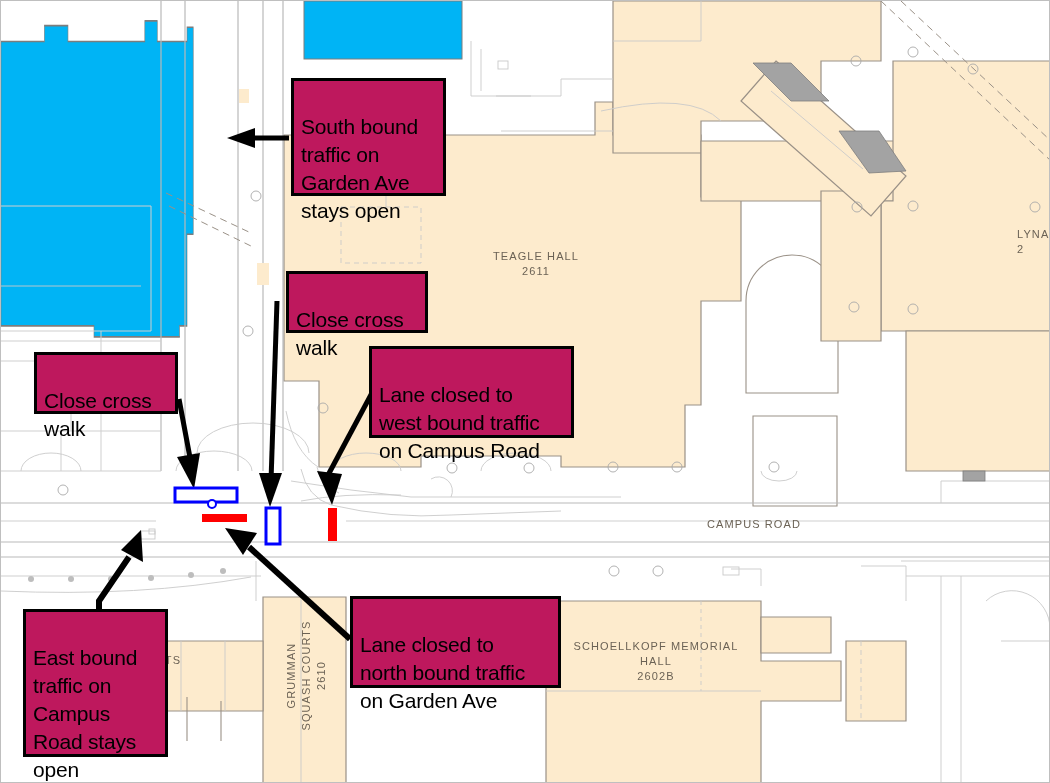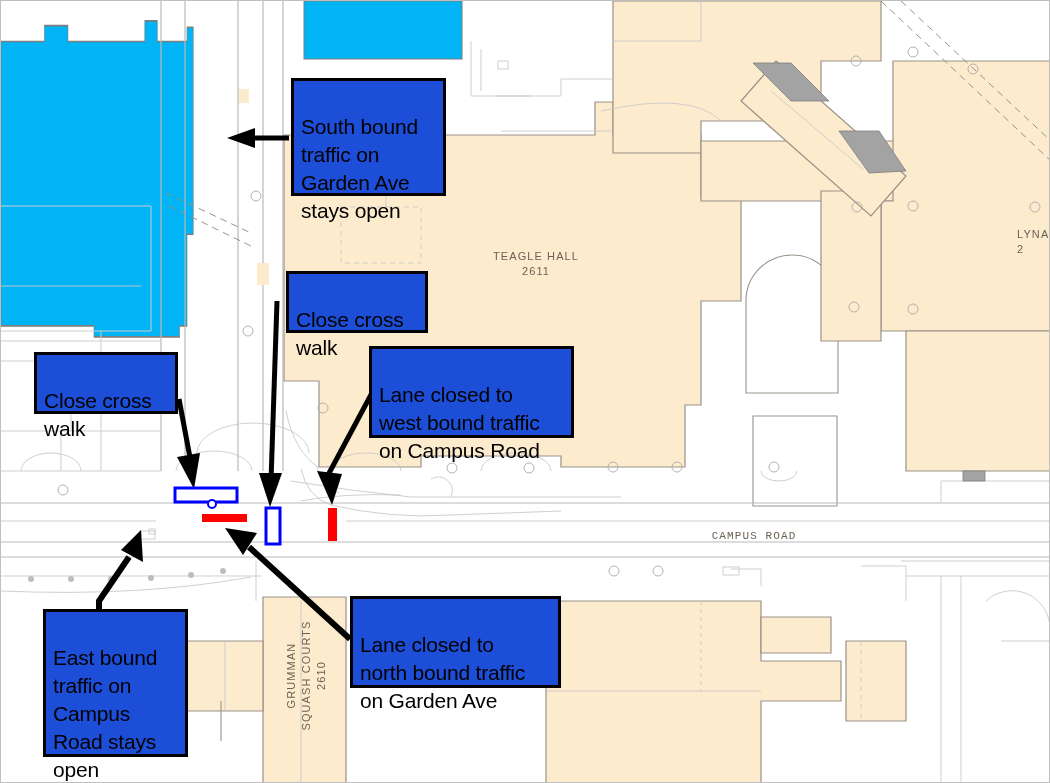--- a/index.html
+++ b/index.html
@@ -29,21 +29,21 @@
   #overlay-layer {
     position: absolute;
     left: 0;
     top: 0;
     width: 1050px;
     height: 783px;
     pointer-events: none;
   }
   .callout {
     position: absolute;
-    background: #1d4ed8;
+    background: #be185d;
     border: 3px solid #000000;
     box-sizing: border-box;
     padding: 4px 6px 5px 7px;
     font-family: "Liberation Sans", sans-serif;
     font-size: 21px;
     line-height: 1.33;
     color: #000000;
     white-space: pre-line;
     letter-spacing: -0.2px;
   }
@@ -317,22 +317,24 @@
       <rect x="327" y="507" width="9" height="33" fill="#FF0000"></rect>
     </g>
   </svg>
 
   <div class="maplabel" style="left:452px; top:248px; width:100px;margin-left:33px;">TEAGLE HALL
 2611</div>
 
   <div class="maplabel" style="left:1016px; top:226px; width:60px; text-align:left;">LYNA
 2</div>
 
-  <div class="maplabel" style="left:698px; top:528px; width:110px;font-family:Liberation Mono, monospace;">CAMPUS  ROAD</div>
-
+  <div class="maplabel" style="left:698px; top:516px; width:110px;">CAMPUS  ROAD</div>
+
+  <div class="maplabel" style="left:560px; top:638px; width:190px;">SCHOELLKOPF MEMORIAL HALL
+2602B</div>
 
   <div class="maplabel rot" style="left:283px; top:762px; width:175px;">GRUMMAN
 SQUASH COURTS
 2610</div>
 
   <div class="maplabel" style="left:155px; top:652px; width:40px; text-align:left;">RTS</div>
 
   <div class="callout" style="left:290px; top:77px; width:155px; height:118px;">
     <span class="callout-text">South bound
 traffic on
@@ -355,21 +357,21 @@
 west bound traffic
 on Campus Road</span>
   </div>
 
   <div class="callout" style="left:349px; top:595px; width:211px; height:92px;">
     <span class="callout-text">Lane closed to
 north bound traffic
 on Garden Ave</span>
   </div>
 
-  <div class="callout" style="left:22px; top:608px; width:145px; height:148px;margin-left:20px;">
+  <div class="callout" style="left:22px; top:608px; width:145px; height:148px;">
     <span class="callout-text">East bound
 traffic on
 Campus
 Road stays
 open</span>
   </div>
 
 </div>
 
 </body></html>

